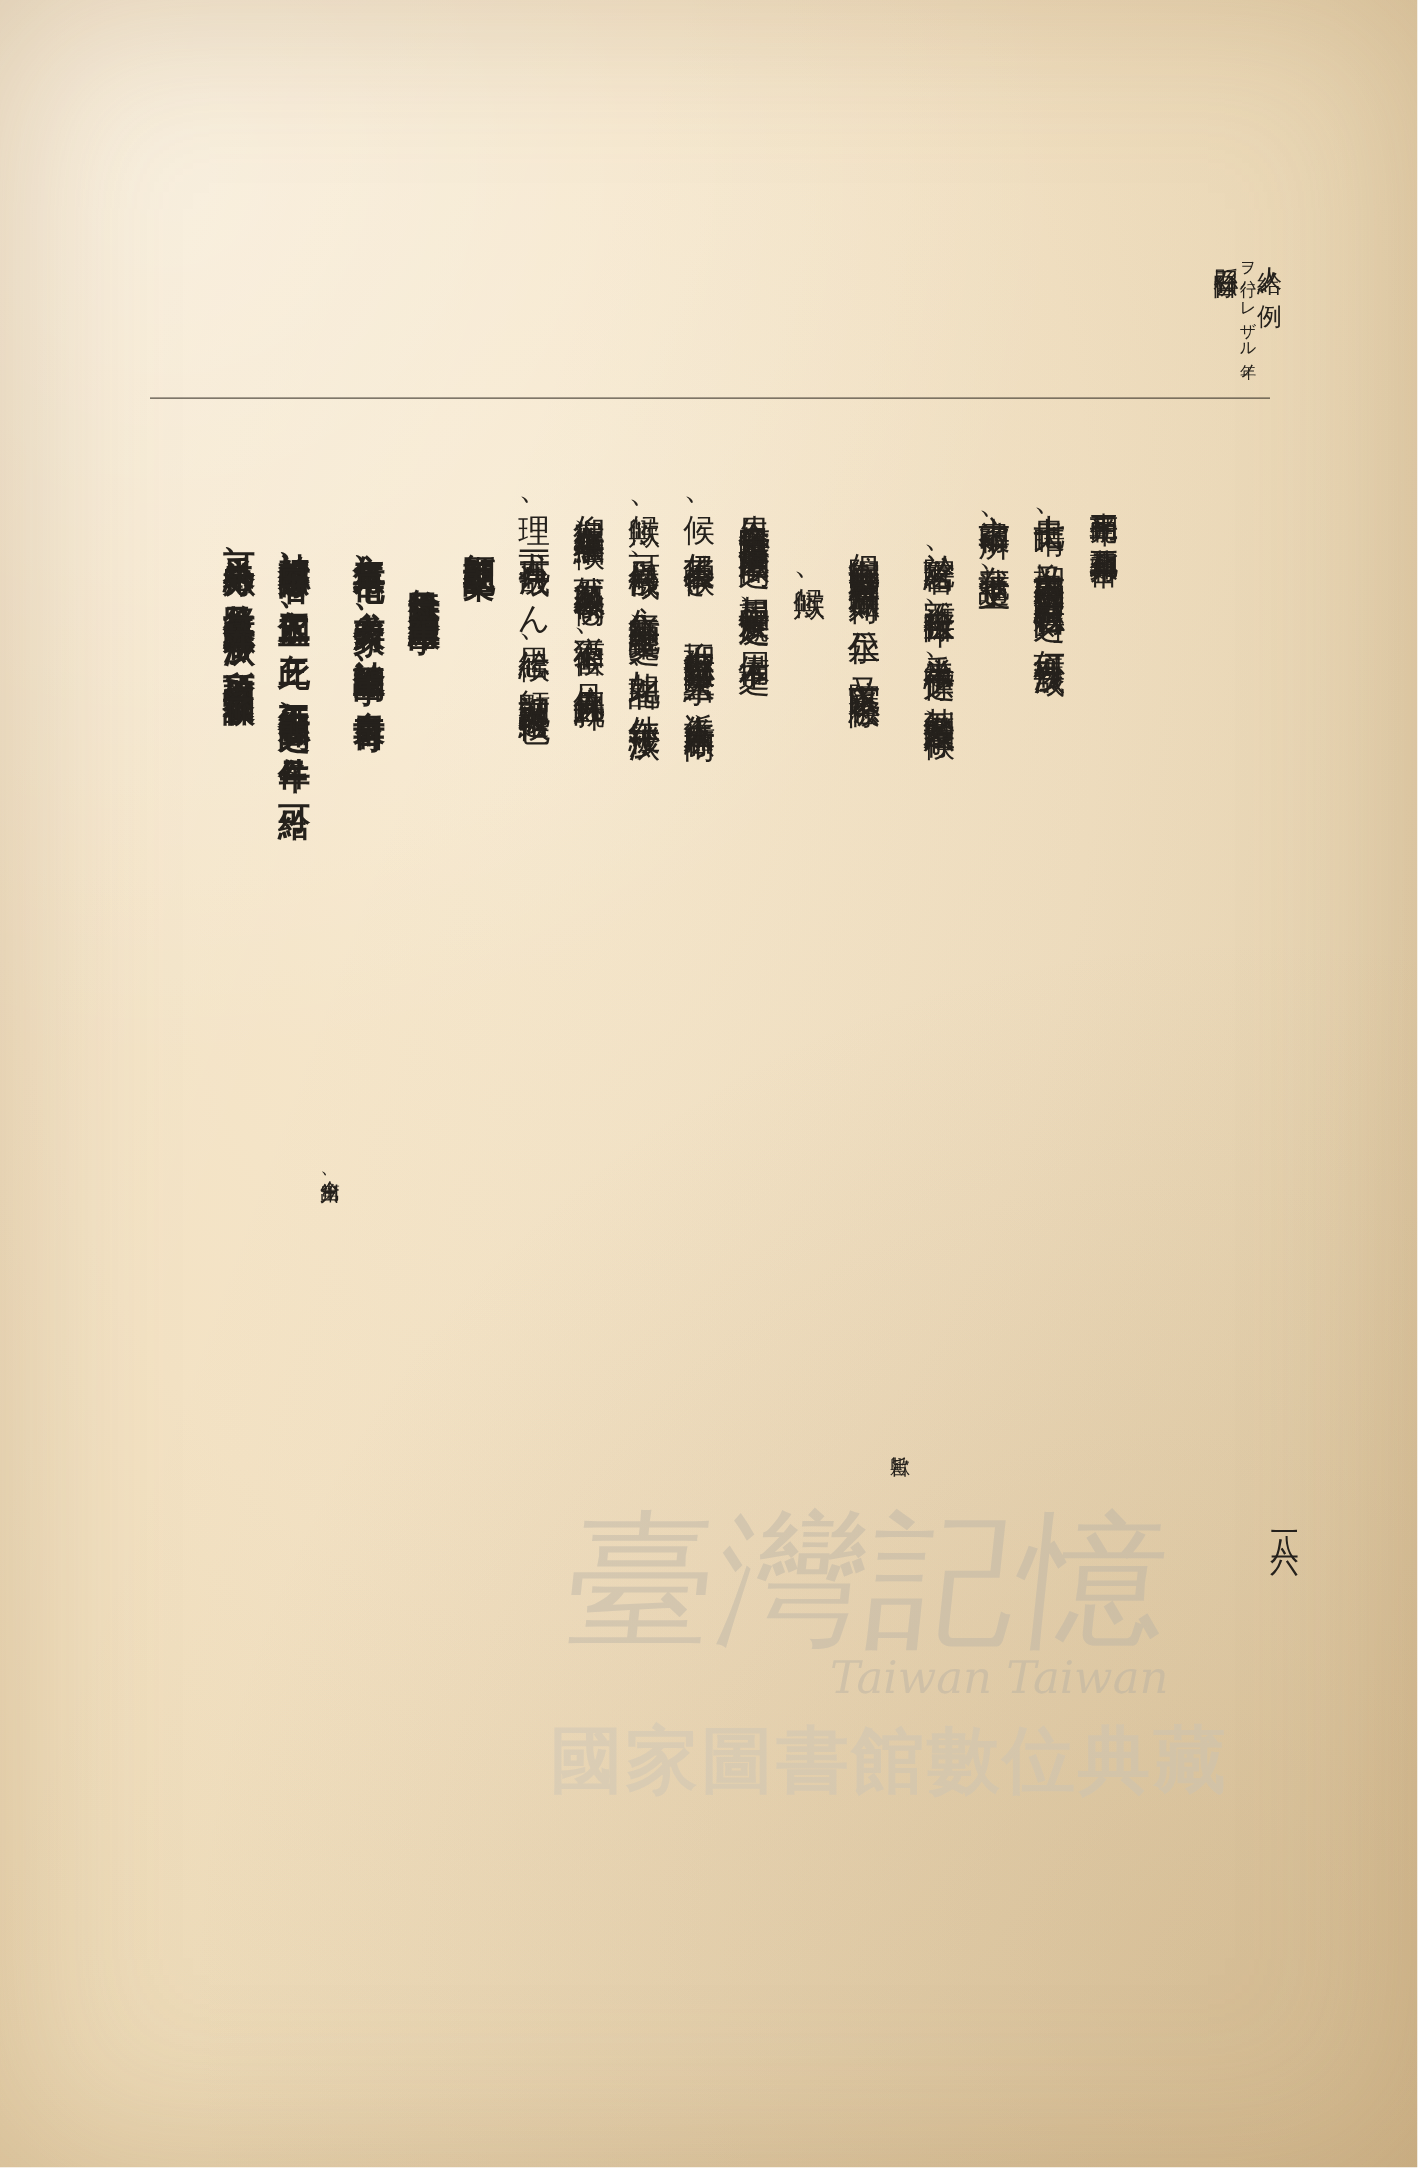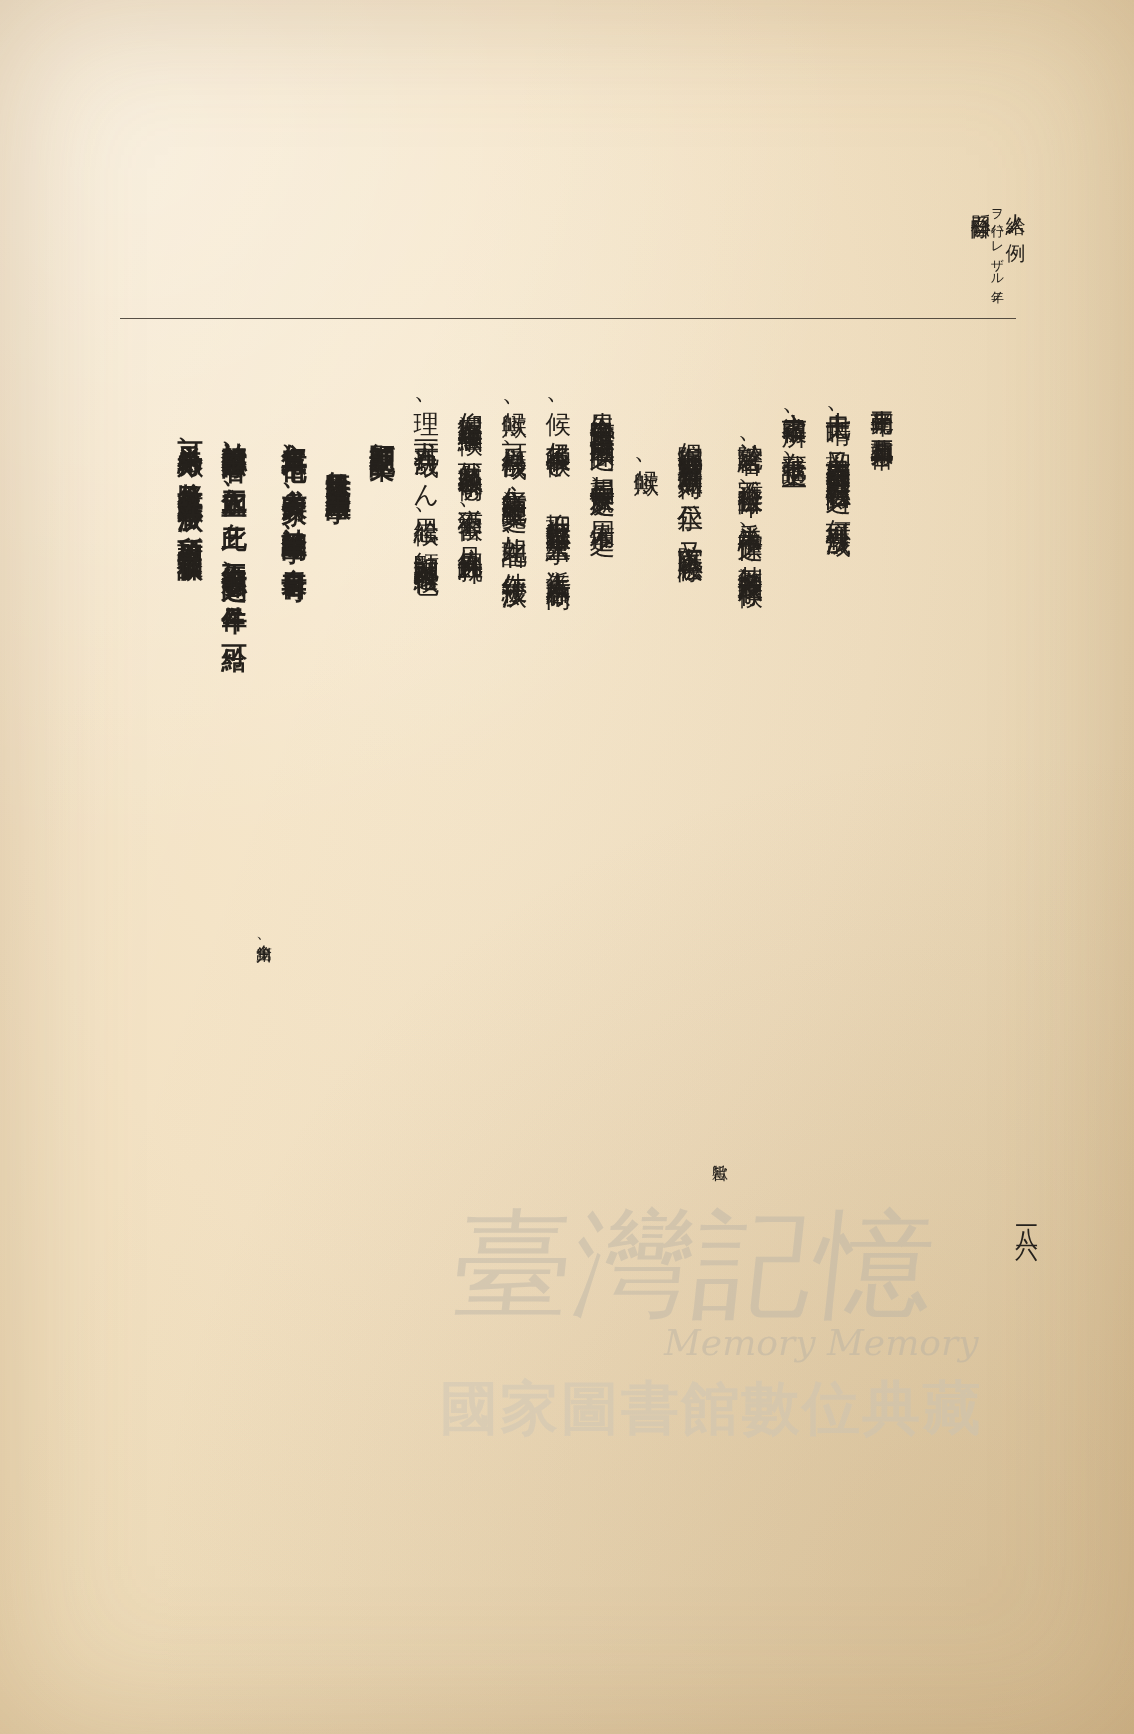--- a/index.html
+++ b/index.html
@@ -254,17 +254,17 @@
     </div>
 
     <div class="col bold" id="col-15">
       <div class="vtext line indent-1">可爲未給分歟、將又彼年々可除歟事有沙汰、所詮可伺定之旨被談仰了、</div>
     </div>
 
   </div>
 
   <div id="watermark">
     <div id="wm-cn">臺灣記憶</div>
-    <div id="wm-en">Memory Memory</div>
+    <div id="wm-en">Taiwan Taiwan</div>
     <div id="wm-lib">國家圖書館數位典藏</div>
   </div>
 
 </div>
 
 </body></html>

